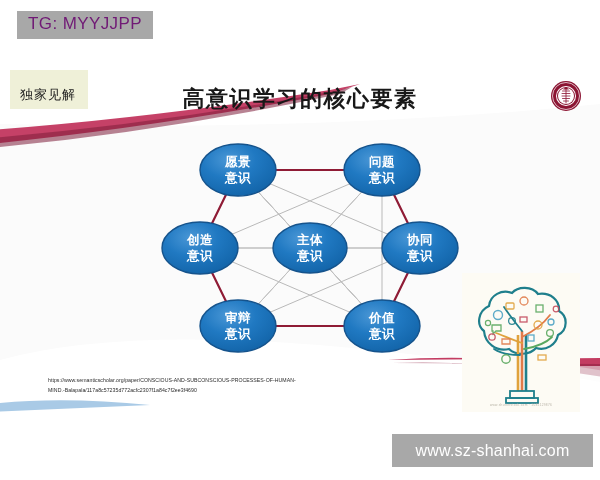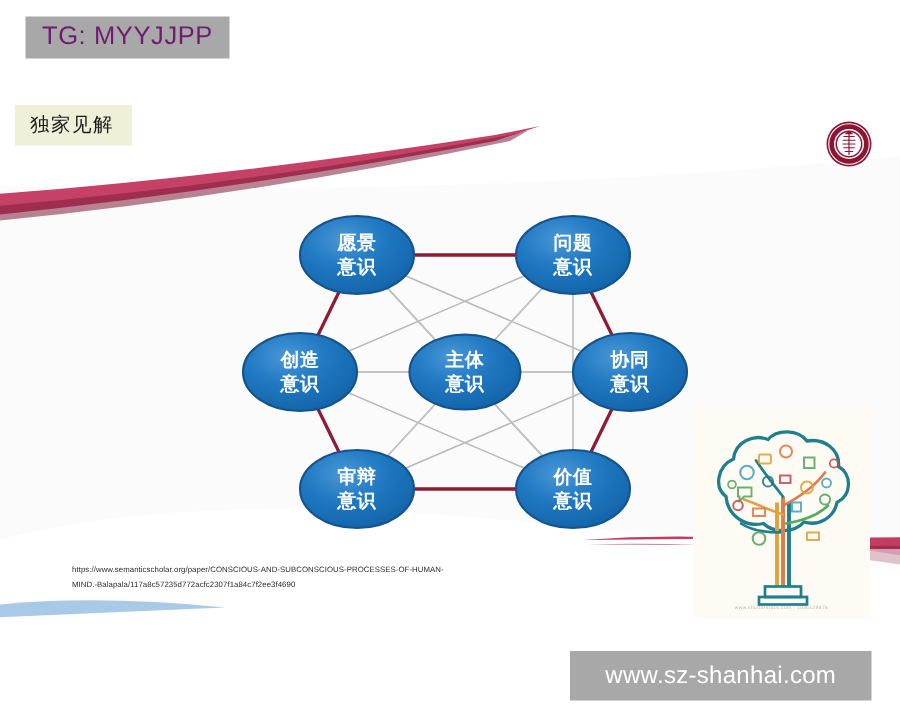--- a/index.html
+++ b/index.html
@@ -25,21 +25,21 @@
     background:#fbfbfb;
     overflow:hidden;
   }
   #slide-bg{position:absolute;inset:0;}
   
   #badge{
     position:absolute;left:10px;top:10px;
     background:#eff0d8;
     color:#1a1a1a;
     font-size:13px;
-    padding:4px 12px 5px 10px;
+    padding:16px 12px 5px 10px;
     letter-spacing:1px;
     white-space:nowrap;
     z-index:6;
   }
   
   #title{
     position:absolute;left:0;top:24px;width:600px;
     text-align:center;
     font-size:22px;
     font-weight:bold;
@@ -87,21 +87,21 @@
     font-size:5.2px;
     line-height:1.85;
     color:#2b2b2b;
     letter-spacing:.05px;
     z-index:6;
     word-break:break-all;
   }
   #citation div{white-space:nowrap;}
   
   #site-watermark{
-    position:absolute;left:380px;top:434px;
+    position:absolute;left:392px;top:434px;
     width:201px;height:33px;
     background:#a8a8a8;
     color:#ffffff;
     font-size:16px;
     display:flex;align-items:center;justify-content:center;
     letter-spacing:.2px;
   }
 </style>
 </head>
 <body>
@@ -117,20 +117,21 @@
     <path d="M-10,70 Q150,58 330,30 L360,24 L330,34 Q150,68 -10,84 Z" fill="#c0315a" opacity="0.92"></path>
     <path d="M-10,78 Q160,64 340,30 L352,27 L340,34 Q160,72 -10,88 Z" fill="#7d1d3a" opacity="0.55"></path>
     <path d="M610,312 Q500,292 388,300 L610,298 Z" fill="#c0315a" opacity="0.95"></path>
     <path d="M610,318 Q500,300 392,303 L610,304 Z" fill="#8f2142" opacity="0.6"></path>
     <path d="M-10,344 Q60,336 150,345 L-10,352 Z" fill="#1f74bd" opacity="0.85"></path>
     <rect x="0" y="306" width="600" height="46" fill="#ffffff" opacity="0.55"></rect>
   </svg>
 
   <div id="badge">独家见解</div>
 
+  <div id="title">高意识学习的核心要素</div>
 
   <svg id="seal" viewBox="0 0 64 64">
     <circle cx="32" cy="32" r="30" fill="#8c1533"></circle>
     <circle cx="32" cy="32" r="27" fill="none" stroke="#ffffff" stroke-width="1.4"></circle>
     <circle cx="32" cy="32" r="20" fill="#ffffff"></circle>
     <circle cx="32" cy="32" r="18" fill="#8c1533"></circle>
     <circle cx="32" cy="32" r="16" fill="#ffffff"></circle>
     <g stroke="#8c1533" stroke-width="1.6" stroke-linecap="round">
       <line x1="32" y1="18" x2="32" y2="46"></line>
       <line x1="25" y1="22" x2="39" y2="22"></line>

